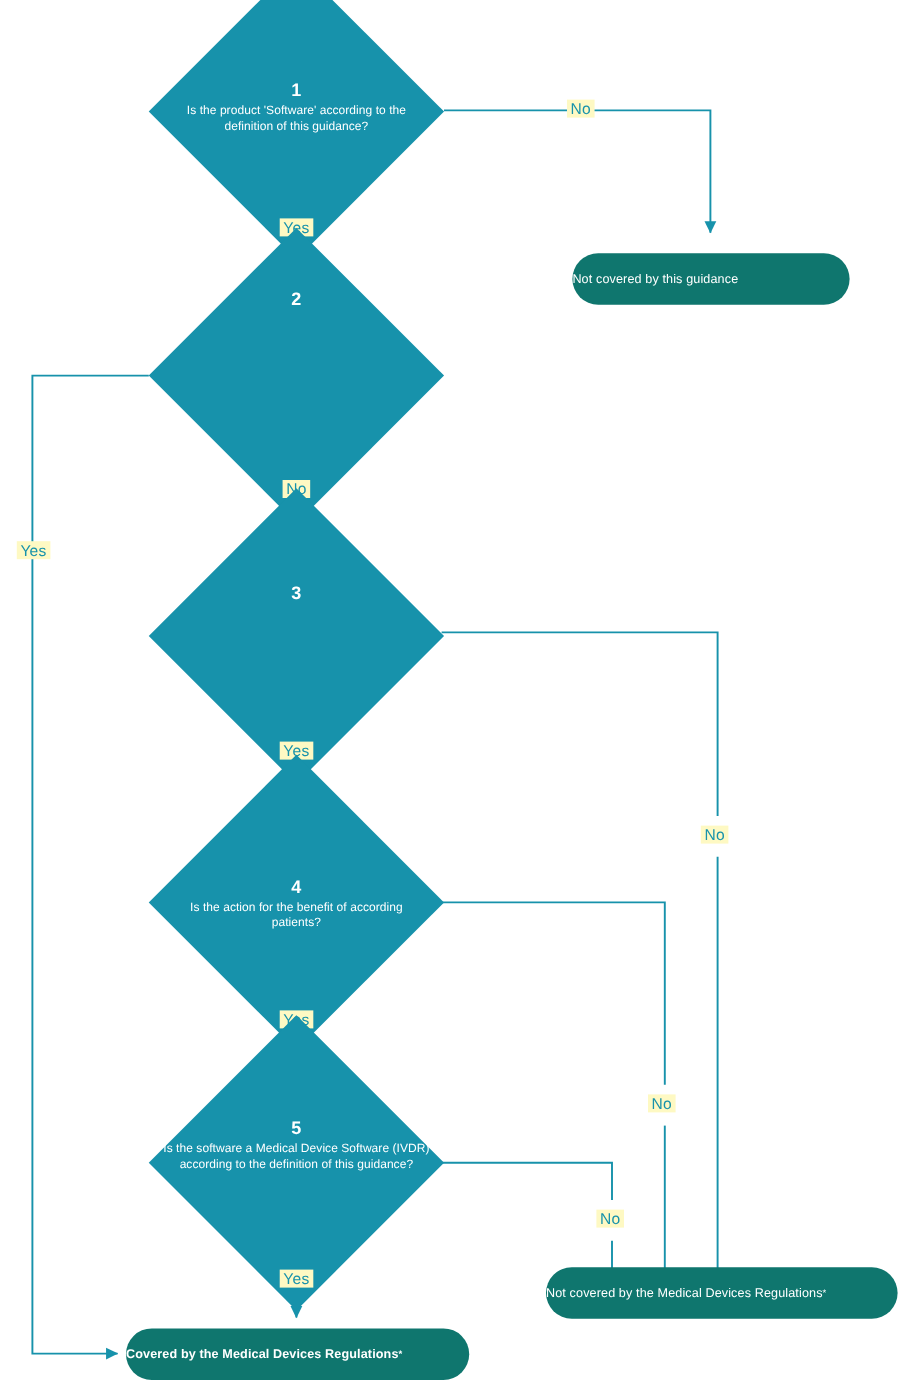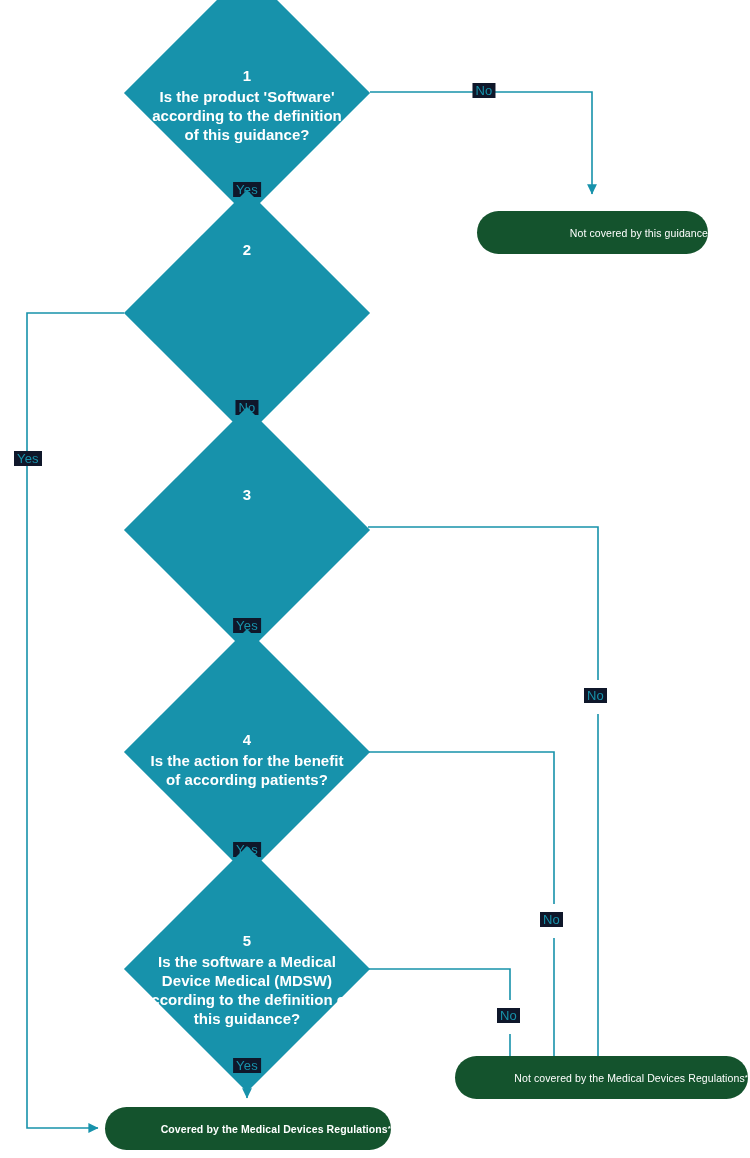--- a/index.html
+++ b/index.html
@@ -29,45 +29,45 @@
   }
   .dnum{
     display:block;
     font-size:15px;
     font-weight:700;
     margin-bottom:2px;
     letter-spacing:.2px;
   }
   .dq{
     display:block;
-    font-size:15px;
-    font-weight:700;
+    font-size:10px;
+    font-weight:400;
     letter-spacing:.05px;
   }
 
   .pill{
     position:absolute;
-    background:#14532d;
+    background:#0f766e;
     border-radius:26px;
     color:#fff;
     display:flex;
     align-items:center;
-    justify-content:flex-end;
+    justify-content:flex-start;
     text-align:center;
     font-size:10.5px;
     letter-spacing:.1px;
   }
   .pill sup{font-size:8px;vertical-align:super;line-height:0;}
 
   .elabel{
     position:absolute;
     color:#1792ab;
     font-size:13px;
     letter-spacing:.2px;
-    background:#0f172a;
+    background:#fef9c3;
     padding:0 3px;
     white-space:nowrap;
   }
   .elabel.center{transform:translateX(-50%);}
 </style>
 </head>
 <body>
 
 <div id="stage">
 
@@ -148,21 +148,21 @@
       <span class="dq">Is the action for the benefit of according patients?</span>
     </div>
   </div>
   <div class="elabel center" style="left:247px;top:842px;">Yes</div>
   <div class="elabel" style="left:540px;top:912px;">No</div>
 
   <div class="diamond-wrap" style="left:124px;top:846px;width:246px;height:246px;">
     <div class="diamond" style="left:36px;top:36px;width:174px;height:174px;"></div>
     <div class="diamond-text" style="top:85px;padding:0 10px;">
       <span class="dnum">5</span>
-      <span class="dq">Is the software a Medical Device Medical (MDSW) according to the definition of this guidance?</span>
+      <span class="dq">Is the software a Medical Device Software (IVDR) according to the definition of this guidance?</span>
     </div>
   </div>
   <div class="elabel center" style="left:247px;top:1058px;">Yes</div>
   <div class="elabel" style="left:497px;top:1008px;">No</div>
 
   <div class="pill" style="left:105px;top:1107px;width:286px;height:43px;font-weight:bold;">
     <span>Covered by the Medical Devices Regulations</span>
       <sup>*</sup>
   </div>
 

